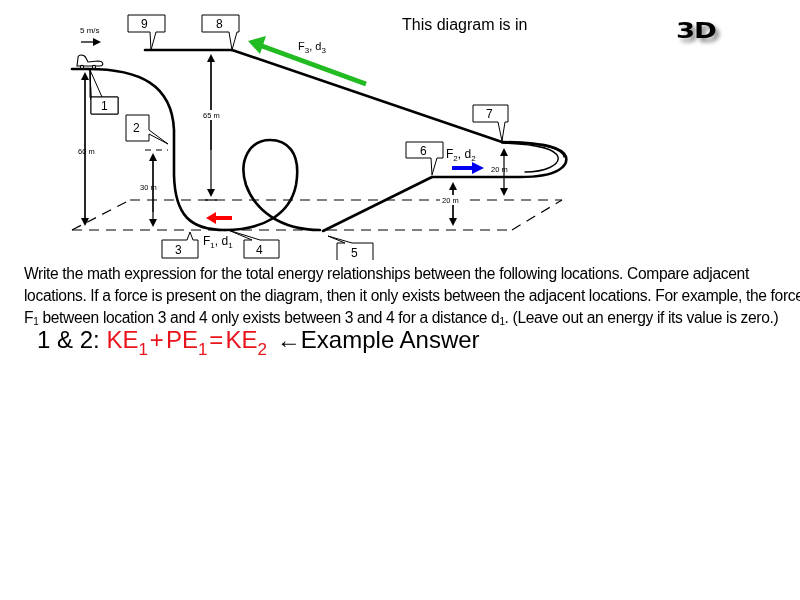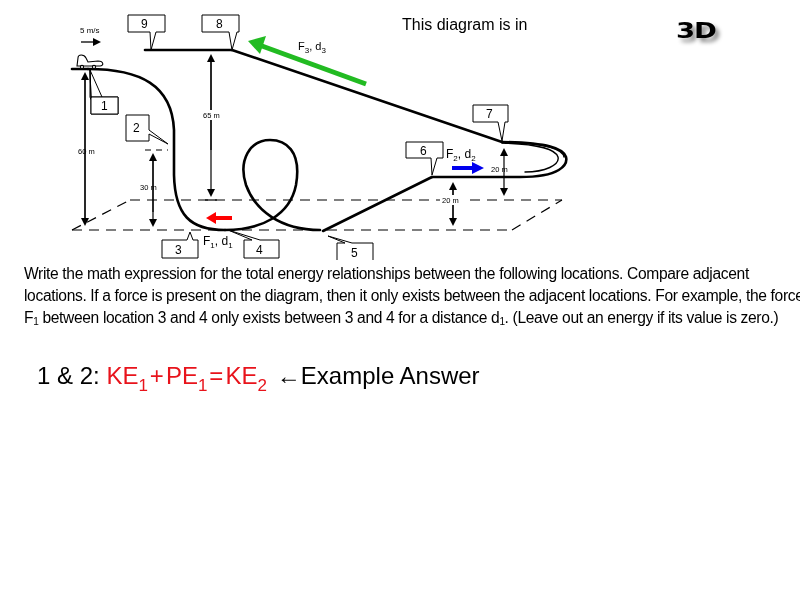--- a/index.html
+++ b/index.html
@@ -2,21 +2,21 @@
 <html><head>
 <meta charset="utf-8">
 <style>
   html, body { margin: 0; padding: 0; background: #ffffff; }
   body { width: 800px; height: 600px; position: relative; overflow: hidden; font-family: "Liberation Sans", sans-serif; }
   #diagram { position: absolute; left: 0; top: 0; width: 800px; height: 260px; }
   .title { position: absolute; left: 402px; top: 16px; font-size: 16px; color: #000; font-family: "Liberation Sans", sans-serif; }
   .badge3d { position: absolute; left: 676px; top: 18px; font-size: 22px; font-weight: 900; color: #000; font-family: "DejaVu Sans", sans-serif; letter-spacing: -1px; text-shadow: 3px 4px 4px rgba(0,0,0,0.45); transform: scaleX(1.25); transform-origin: left; }
   .instructions { position: absolute; left: 24px; top: 263px; width: 790px; font-size: 15.6px; line-height: 22px; color: #000; font-family: Liberation Sans, sans-serif; letter-spacing: -0.35px; }
   .instructions sub { font-size: 10px; vertical-align: -2px; line-height: 0; }
-  .example { position: absolute; left: 37px; top: 326px; font-size: 24px; color: #000; font-family: "Liberation Sans", sans-serif; white-space: nowrap; margin-top: 36px; }
+  .example { position: absolute; left: 37px; top: 326px; font-size: 24px; color: #000; font-family: "Liberation Sans", sans-serif; white-space: nowrap; }
   .example .eq { color: #e8131b; }
   .example sub { font-size: 17px; vertical-align: -7px; line-height: 0; }
   .example .op { margin: 0 2px; }
   .example .arrow { margin-left: 10px; }
   svg text { font-family: "Liberation Sans", sans-serif; }
 </style>
 </head>
 <body>
 
 <svg id="diagram" viewBox="0 0 800 260" xmlns="http://www.w3.org/2000/svg">

